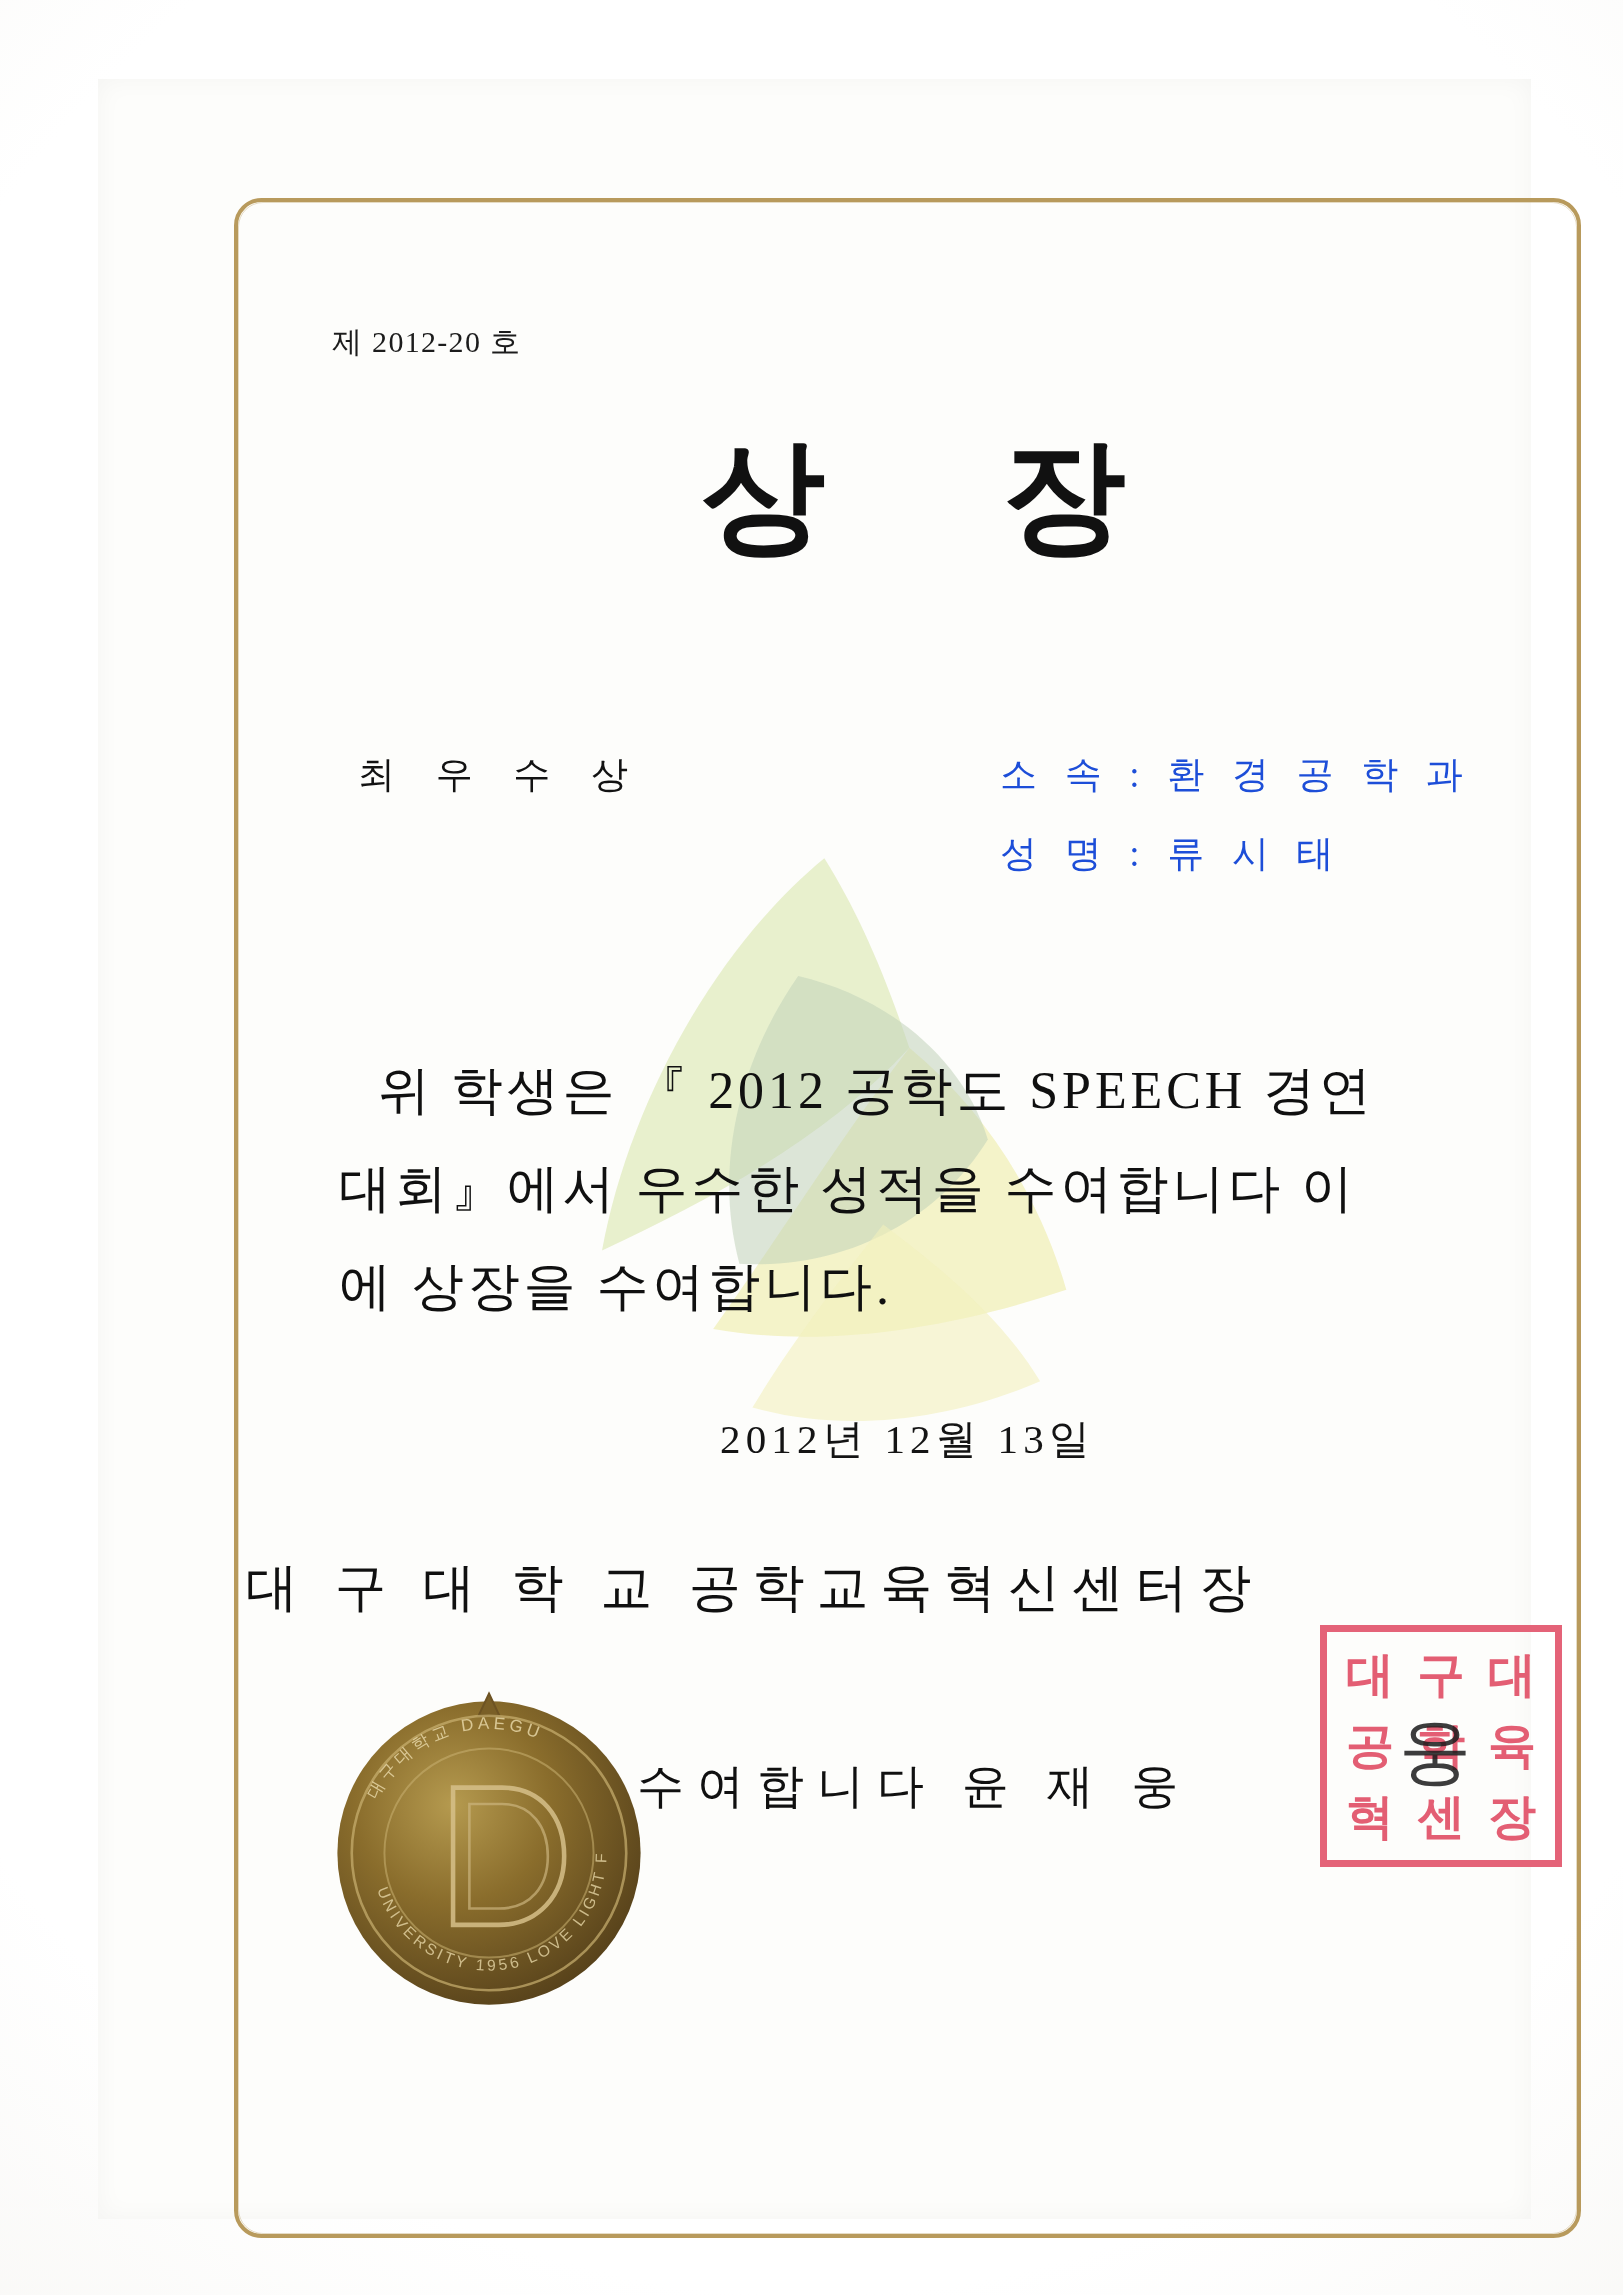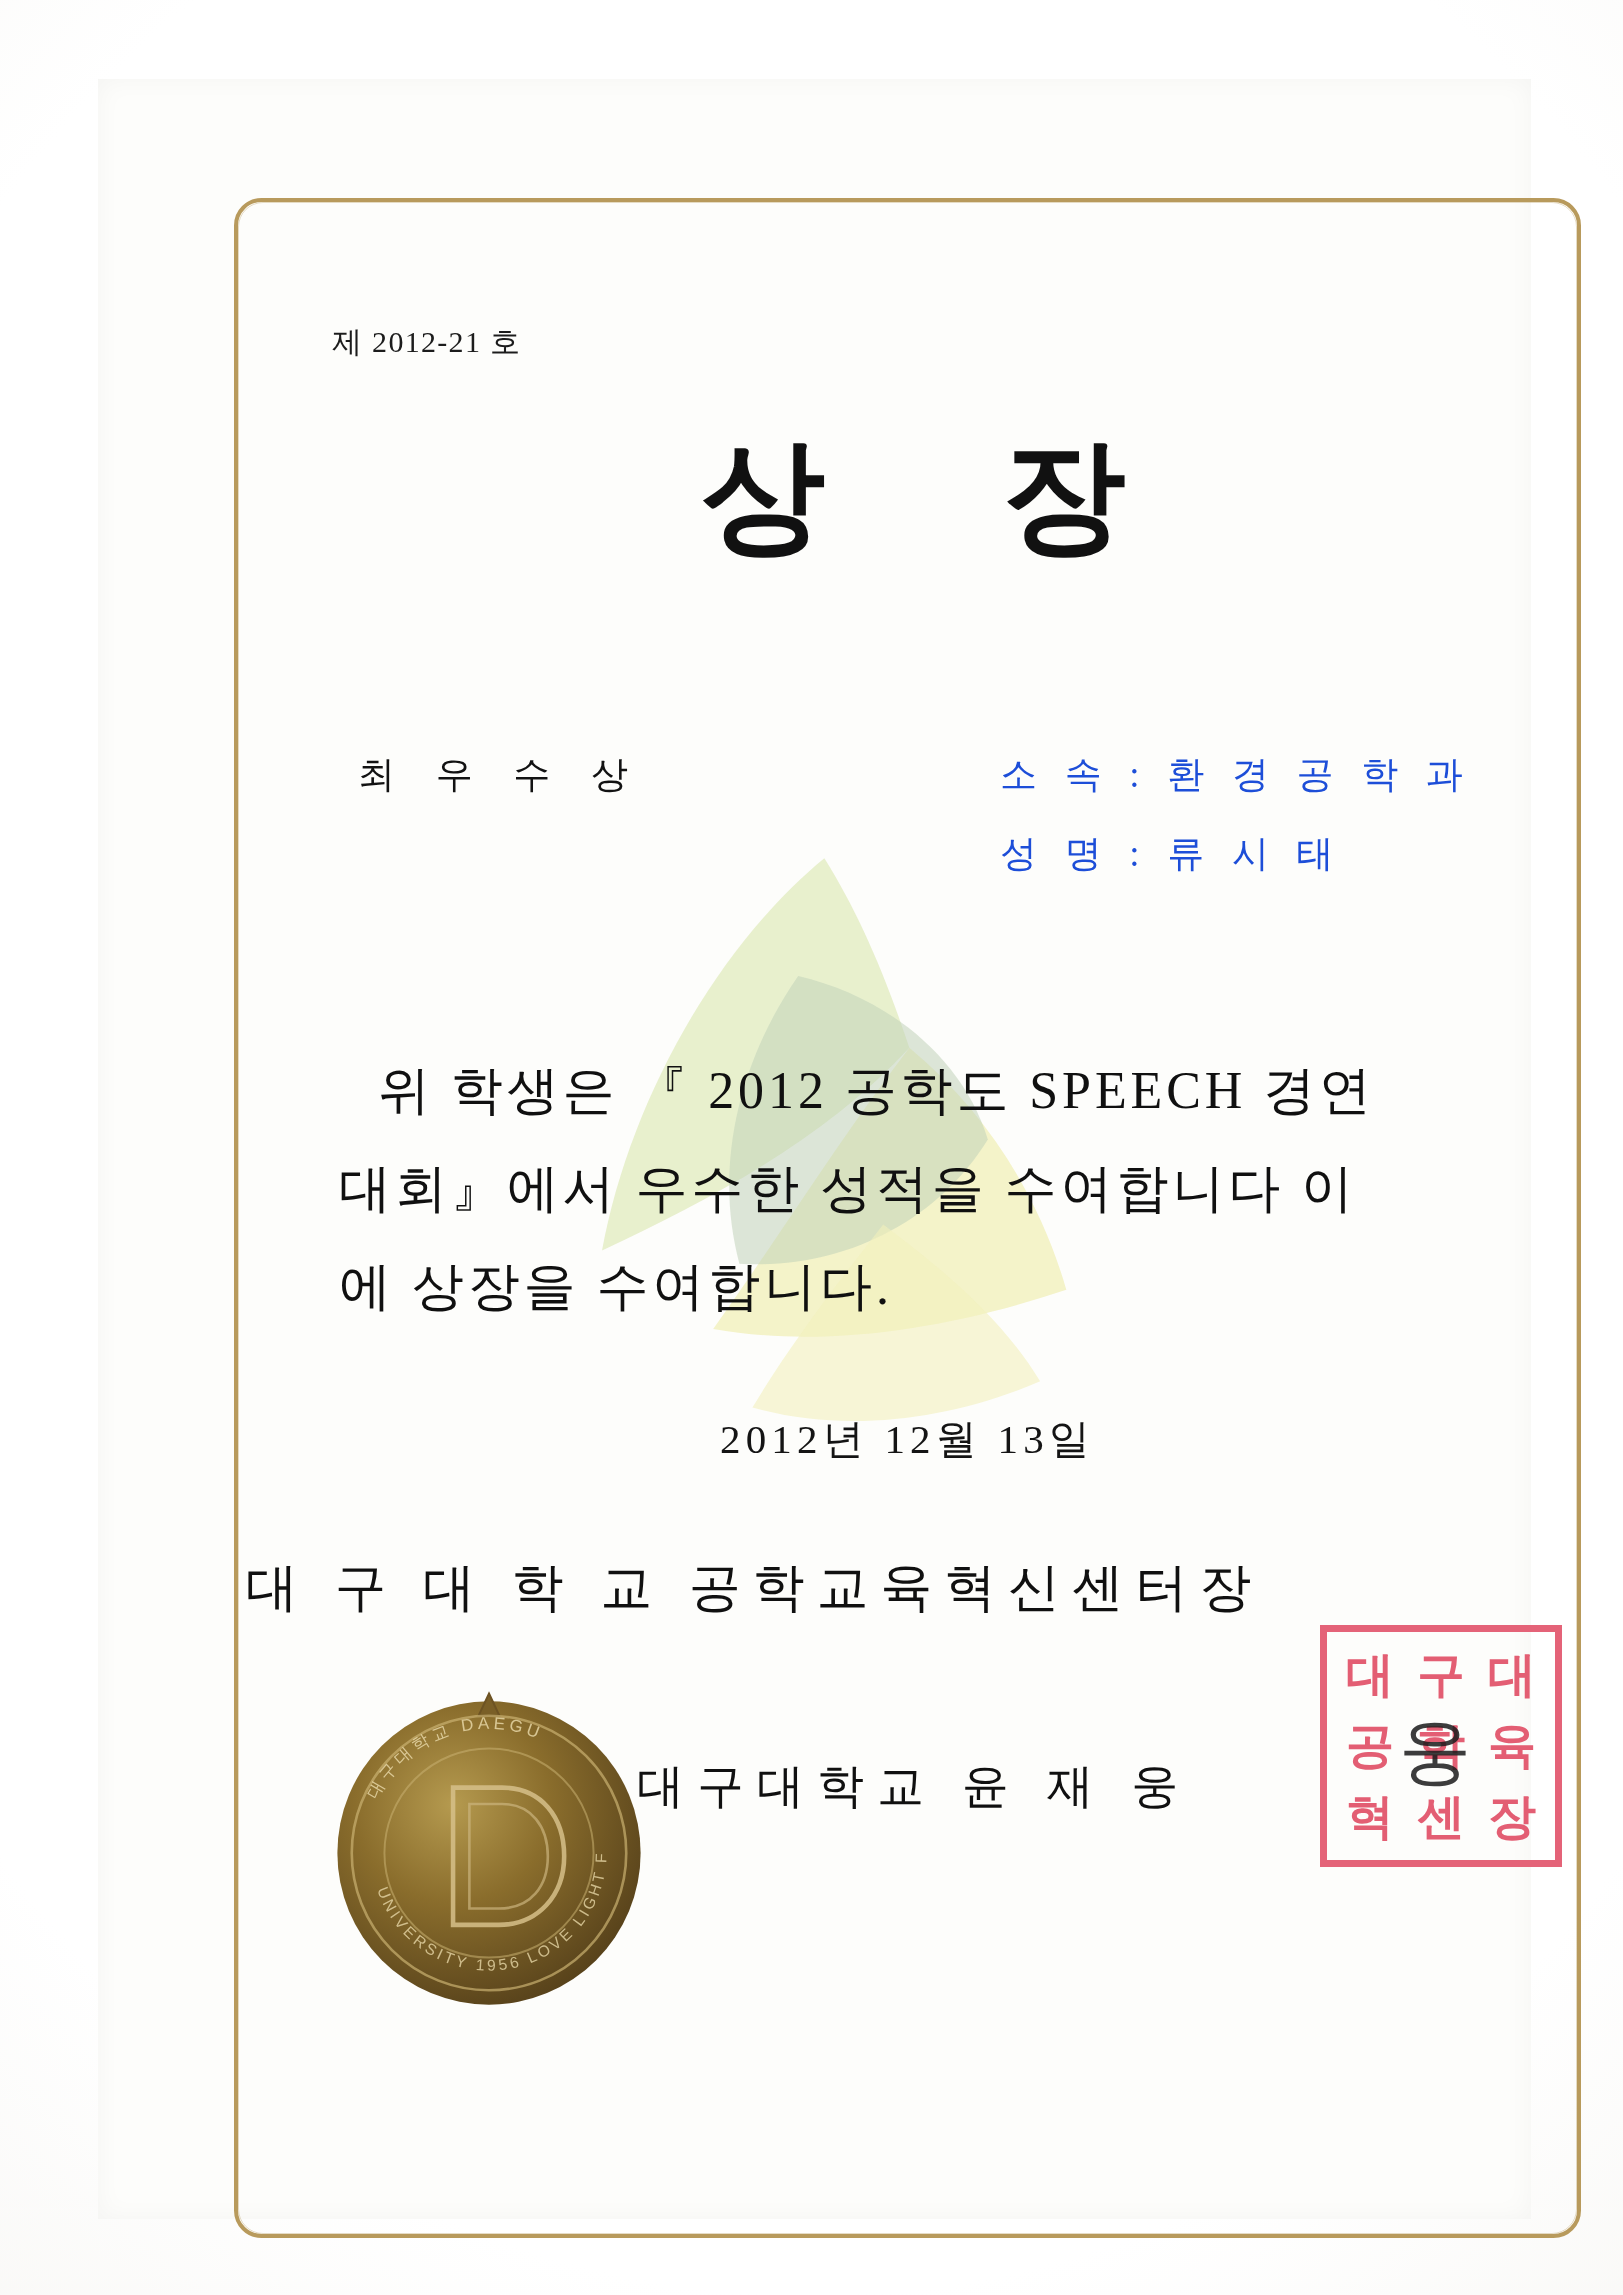--- a/index.html
+++ b/index.html
@@ -239,42 +239,42 @@
         <path d="M560 600 C640 660 740 740 800 840 C660 900 500 920 360 880 C420 780 490 690 560 600 Z" fill="#e9e68a" opacity="0.6"></path>
       </g>
     </svg>
 
     <div class="gold-frame">
       <div class="gold-frame-inner"></div>
     </div>
 
     <div class="content">
 
-      <div class="doc-number">제 2012-21 호</div>
+      <div class="doc-number">제 2012-20 호</div>
 
       <div class="main-title">상 장</div>
 
       <div class="award-grade">최 우 수 상</div>
 
       <div class="recipient-block">
         <span class="recipient-row">소 속 : 환 경 공 학 과</span>
         <span class="recipient-row">성 명 : 류 시 태</span>
       </div>
 
       <div class="body-text">
         <span class="body-line first">위 학생은 『 2012 공학도 SPEECH 경연</span>
         <span class="body-line">대회』에서 우수한 성적을 수여합니다 이</span>
         <span class="body-line">에 상장을 수여합니다.</span>
       </div>
 
       <div class="date-line">2012년  12월  13일</div>
 
       <div class="issuer-line">대 구 대 학 교  공학교육혁신센터장</div>
 
-      <div class="signer-line">대구대학교 윤    재    웅</div>
+      <div class="signer-line">수여합니다 윤    재    웅</div>
 
       <svg class="gold-seal" viewBox="0 0 560 560" xmlns="http://www.w3.org/2000/svg">
         <defs>
           <radialGradient id="sealGrad" cx="38%" cy="34%" r="72%">
             <stop offset="0%" stop-color="#b59a4f"></stop>
             <stop offset="45%" stop-color="#8a6d2c"></stop>
             <stop offset="100%" stop-color="#55401a"></stop>
           </radialGradient>
           <path id="sealTextTop" d="M 90 280 A 190 190 0 0 1 470 280" fill="none"></path>
           <path id="sealTextBottom" d="M 100 280 A 180 180 0 0 0 460 280" fill="none"></path>

